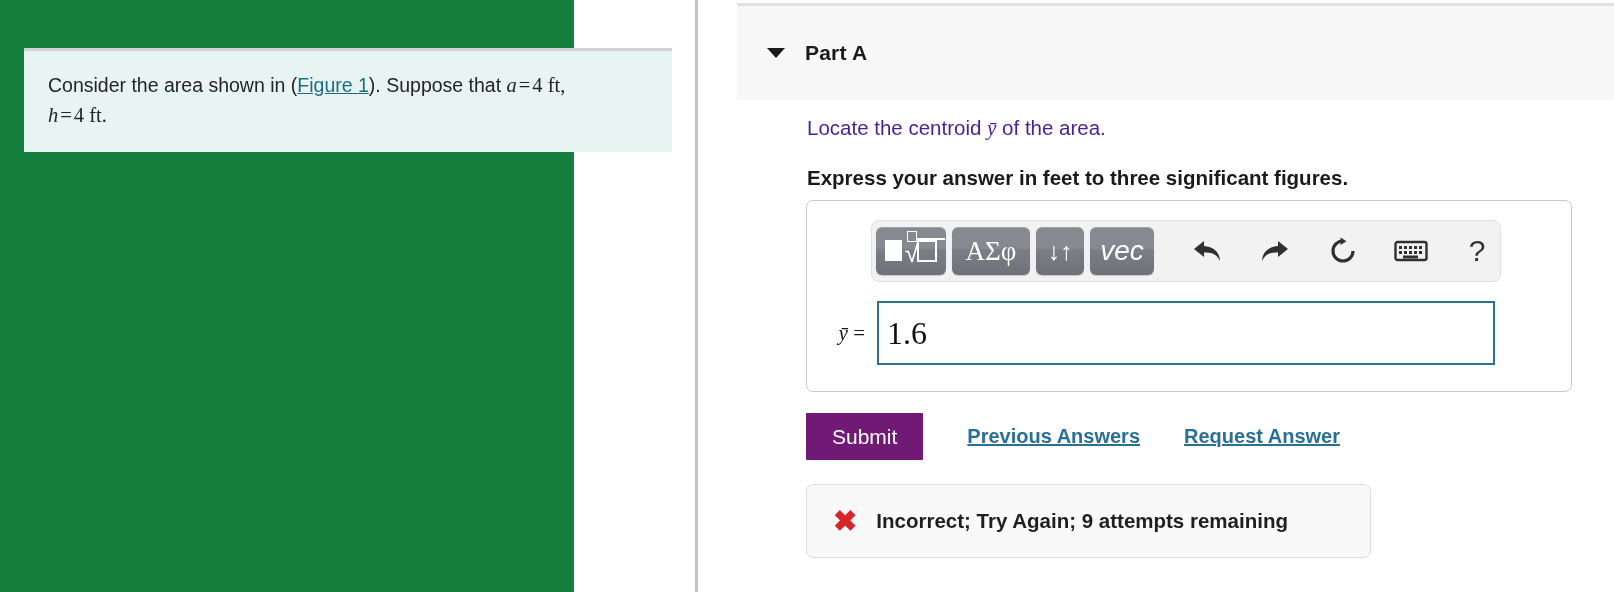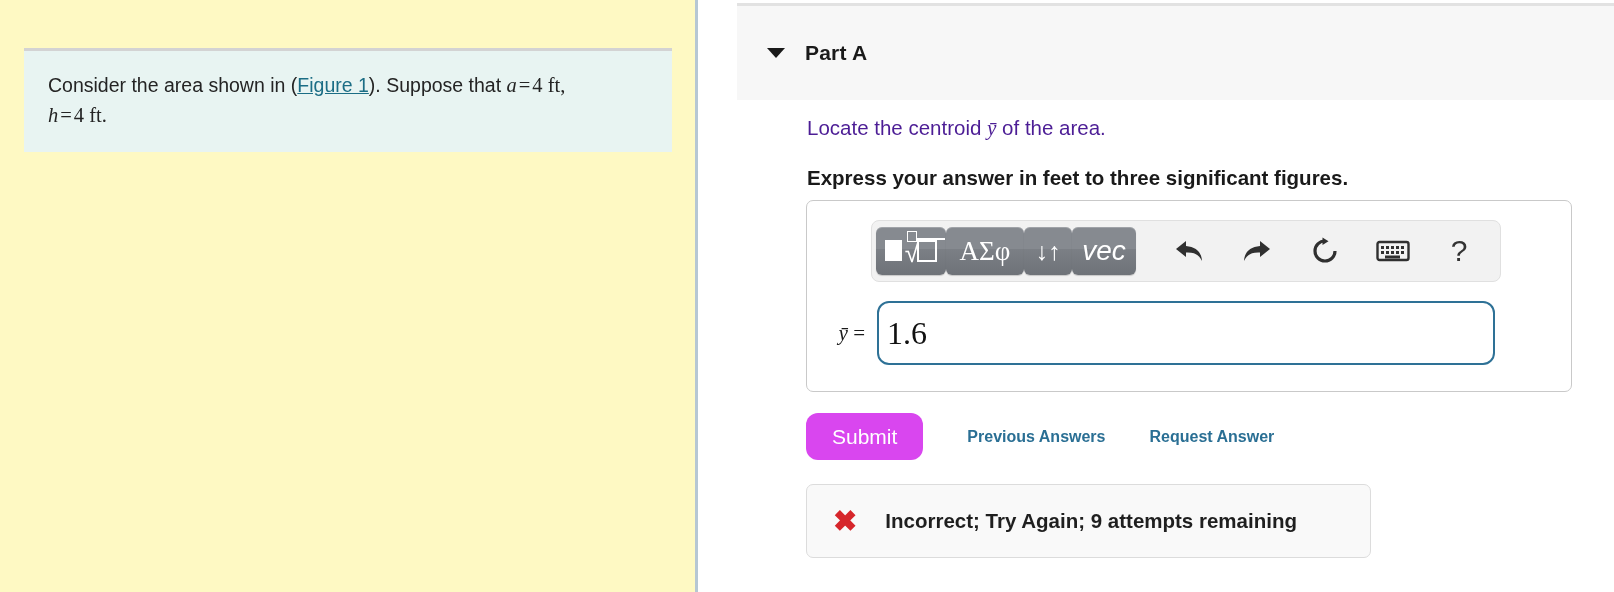--- a/index.html
+++ b/index.html
@@ -18,23 +18,23 @@
 
   
   .page {
     position: relative;
     width: 1614px;
     height: 592px;
   }
   .left-pane {
     position: absolute;
     left: 0; top: 0;
-    width: 695px;
+    width: 574px;
     height: 592px;
-    background: #fef9c3;
+    background: #15803d;
   }
   .divider {
     position: absolute;
     left: 695px; top: 0;
     width: 3px;
     height: 592px;
     background: #b6c7d3;
   }
   .right-pane {
     position: absolute;
@@ -151,20 +151,21 @@
     height: 62px;
     box-sizing: border-box;
     background: #f2f2f2;
     border: 1px solid #e0e0e0;
     border-radius: 8px;
     display: flex;
     align-items: center;
   }
   .mbtn {
     height: 48px;
+    margin-left: 6px;
     border-radius: 6px;
     background: linear-gradient(to bottom, #868a90 0%, #868a90 46%, #7b7f85 46%, #6e7278 100%);
     box-shadow: inset 0 1px 0 rgba(255,255,255,0.22), 0 1px 1px rgba(0,0,0,0.18);
     display: flex;
     align-items: center;
     justify-content: center;
     color: #ffffff;
     cursor: pointer;
     position: relative;
   }
@@ -248,48 +249,49 @@
     width: 618px;
     height: 64px;
     box-sizing: border-box;
     border: 2px solid #2e7196;
     background: #ffffff;
     font-family: "Liberation Serif", serif;
     font-size: 32px;
     color: #111;
     padding: 0 8px;
     outline: none;
-    border-radius: 12px;
+    border-radius: 0;
   }
 
   
   .submit-row {
     position: absolute;
     left: 108px;
     top: 413px;
     display: flex;
     align-items: center;
   }
   .submit-btn {
-    background: #d946ef;
+    background: #701a75;
     color: #ffffff;
     border: none;
-    border-radius: 12px;
+    border-radius: 1px;
     font-family: "Liberation Sans", sans-serif;
     font-size: 21px;
     padding: 13px 26px;
     cursor: pointer;
     line-height: 1;
     text-align: right;
   }
   .alink {
     margin-left: 44px;
     color: #2a6f94;
-    font-size: 16px;
+    font-size: 20px;
     font-weight: bold;
+    text-decoration: underline;
     cursor: pointer;
     white-space: nowrap;
   }
 
   
   .feedback {
     position: absolute;
     left: 108px;
     top: 484px;
     width: 565px;
@@ -302,21 +304,21 @@
     align-items: center;
   }
   .x-icon {
     margin-left: 26px;
     color: #d6262b;
     font-size: 29px;
     font-weight: bold;
     line-height: 1;
   }
   .feedback-text {
-    margin-left: 28px;
+    margin-left: 19px;
     font-size: 20.5px;
     font-weight: bold;
     color: #1f1f1f;
   }
 </style>
 </head>
 <body>
 
 <div class="page">
 

